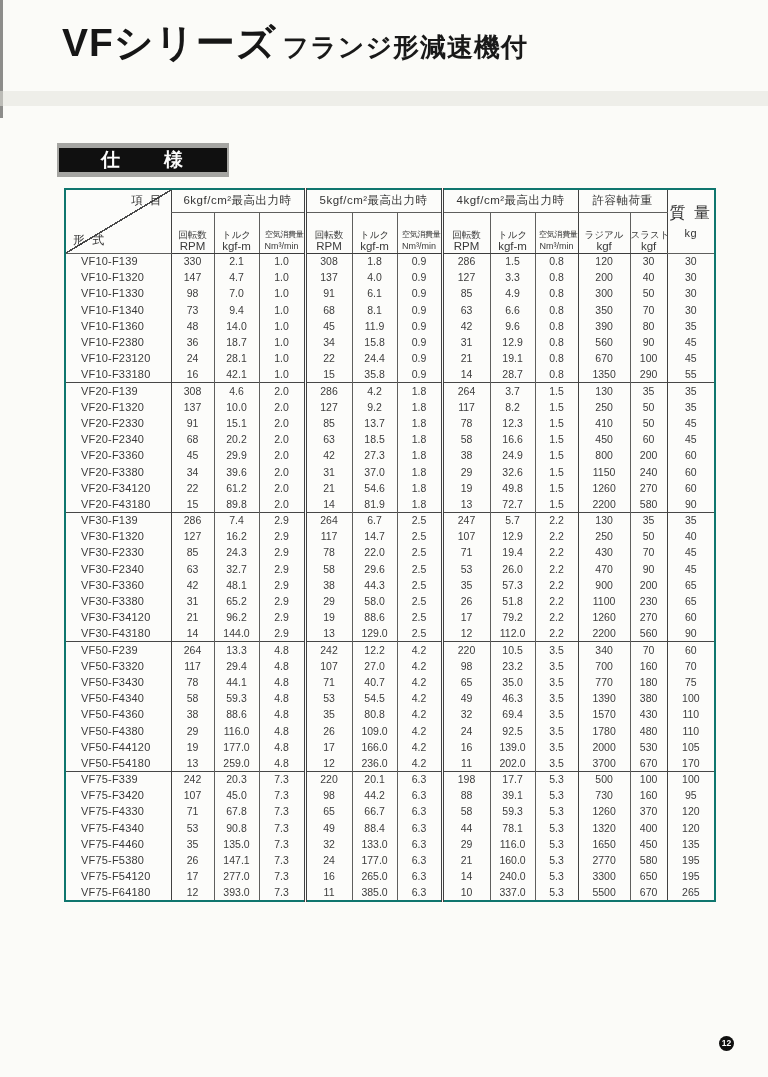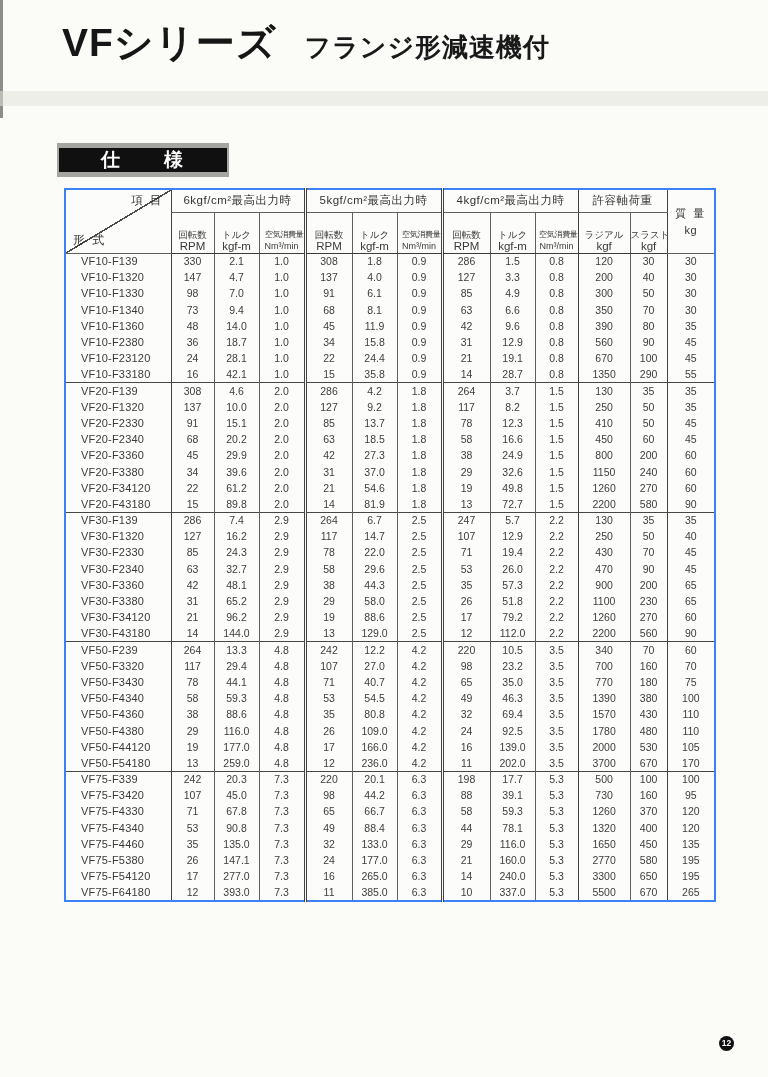--- a/index.html
+++ b/index.html
@@ -11,36 +11,36 @@
     font-family:"Liberation Sans","DejaVu Sans",sans-serif;
     color:#2f2f2f;
     overflow:hidden;
   }
   
   .scan-edge-left{position:absolute;left:0;top:0;width:3px;height:118px;background:#8d8d8b;}
   .scan-band{position:absolute;left:0;top:91px;width:768px;height:15px;background:#e4e4dd;opacity:.55;}
 
   
   .title-block{position:absolute;left:62px;top:16px;}
-  .title-row{display:flex;align-items:baseline;gap:28px;white-space:nowrap;}
+  .title-row{display:flex;align-items:baseline;gap:6px;white-space:nowrap;}
   .main-title{font-size:39px;font-weight:bold;letter-spacing:1px;color:#161616;}
   .title-suffix{font-size:26px;font-weight:bold;color:#191919;letter-spacing:1px;}
   .series-label{font-size:24px;font-weight:bold;color:#1d1d1d;margin-top:3px;letter-spacing:1px;}
 
   
   .section-badge{position:absolute;left:57px;top:143px;width:156px;height:34px;background:#a5a5a2;padding-left:16px;}
   .section-badge-inner{position:absolute;left:2px;right:2px;top:5px;bottom:5px;background:#101010;
     display:flex;align-items:center;justify-content:center;}
   .section-badge-inner span{color:#fdfdfd;font-size:19px;font-weight:bold;letter-spacing:2px;white-space:pre;}
 
   
   table.spec{
     position:absolute;left:64px;top:188px;
     width:650px;border-collapse:collapse;table-layout:fixed;
-    border:2px solid #3b82f6;
+    border:2px solid #0f766e;
     background:#fcfcfa;
   }
   table.spec th,table.spec td{
     padding:0;margin:0;border-left:1px solid #5f5f5d;
     font-weight:normal;color:#3c3c3c;text-align:center;vertical-align:middle;
     overflow:hidden;white-space:nowrap;
   }
   table.spec .thick{border-left:1.6px solid #414141;}
   table.spec .dbl{border-left:3px double #414141;}
 
@@ -54,21 +54,21 @@
   .sub-unit.small{font-size:9px;}
 
   th.corner{position:relative;border-bottom:1.6px solid #3c3c3c;
     background:
       linear-gradient(to bottom right,
         transparent calc(50% - 0.8px), #4a4a4a calc(50% - 0.8px),
         #4a4a4a calc(50% + 0.8px), transparent calc(50% + 0.8px));}
   .corner-top{position:absolute;top:3px;right:7px;font-size:11.5px;letter-spacing:2px;color:#333;}
   .corner-bottom{position:absolute;bottom:4px;left:7px;font-size:12px;letter-spacing:2px;color:#333;}
   th.mass-h{border-bottom:1.6px solid #3c3c3c;}
-  .mass-l1{display:block;font-size:11px;letter-spacing:2px;margin-bottom:3px;color:#333;}
+  .mass-l1{display:block;font-size:16px;letter-spacing:2px;margin-bottom:3px;color:#333;}
   .mass-l2{display:block;font-size:11px;color:#333;}
 
   tbody tr{height:16.2px;}
   tbody td{font-size:10.5px;color:#3f3f3f;}
   tbody td.model{text-align:left;padding-left:15px;font-size:11px;letter-spacing:.2px;color:#3a3a3a;}
   tbody tr.group-start td{border-top:1.4px solid #474747;}
 
   
   .page-number{position:absolute;left:719px;top:1036px;width:15px;height:15px;border-radius:50%;
     background:#101010;color:#fff;font-size:8.5px;font-weight:bold;line-height:15px;text-align:center;}

